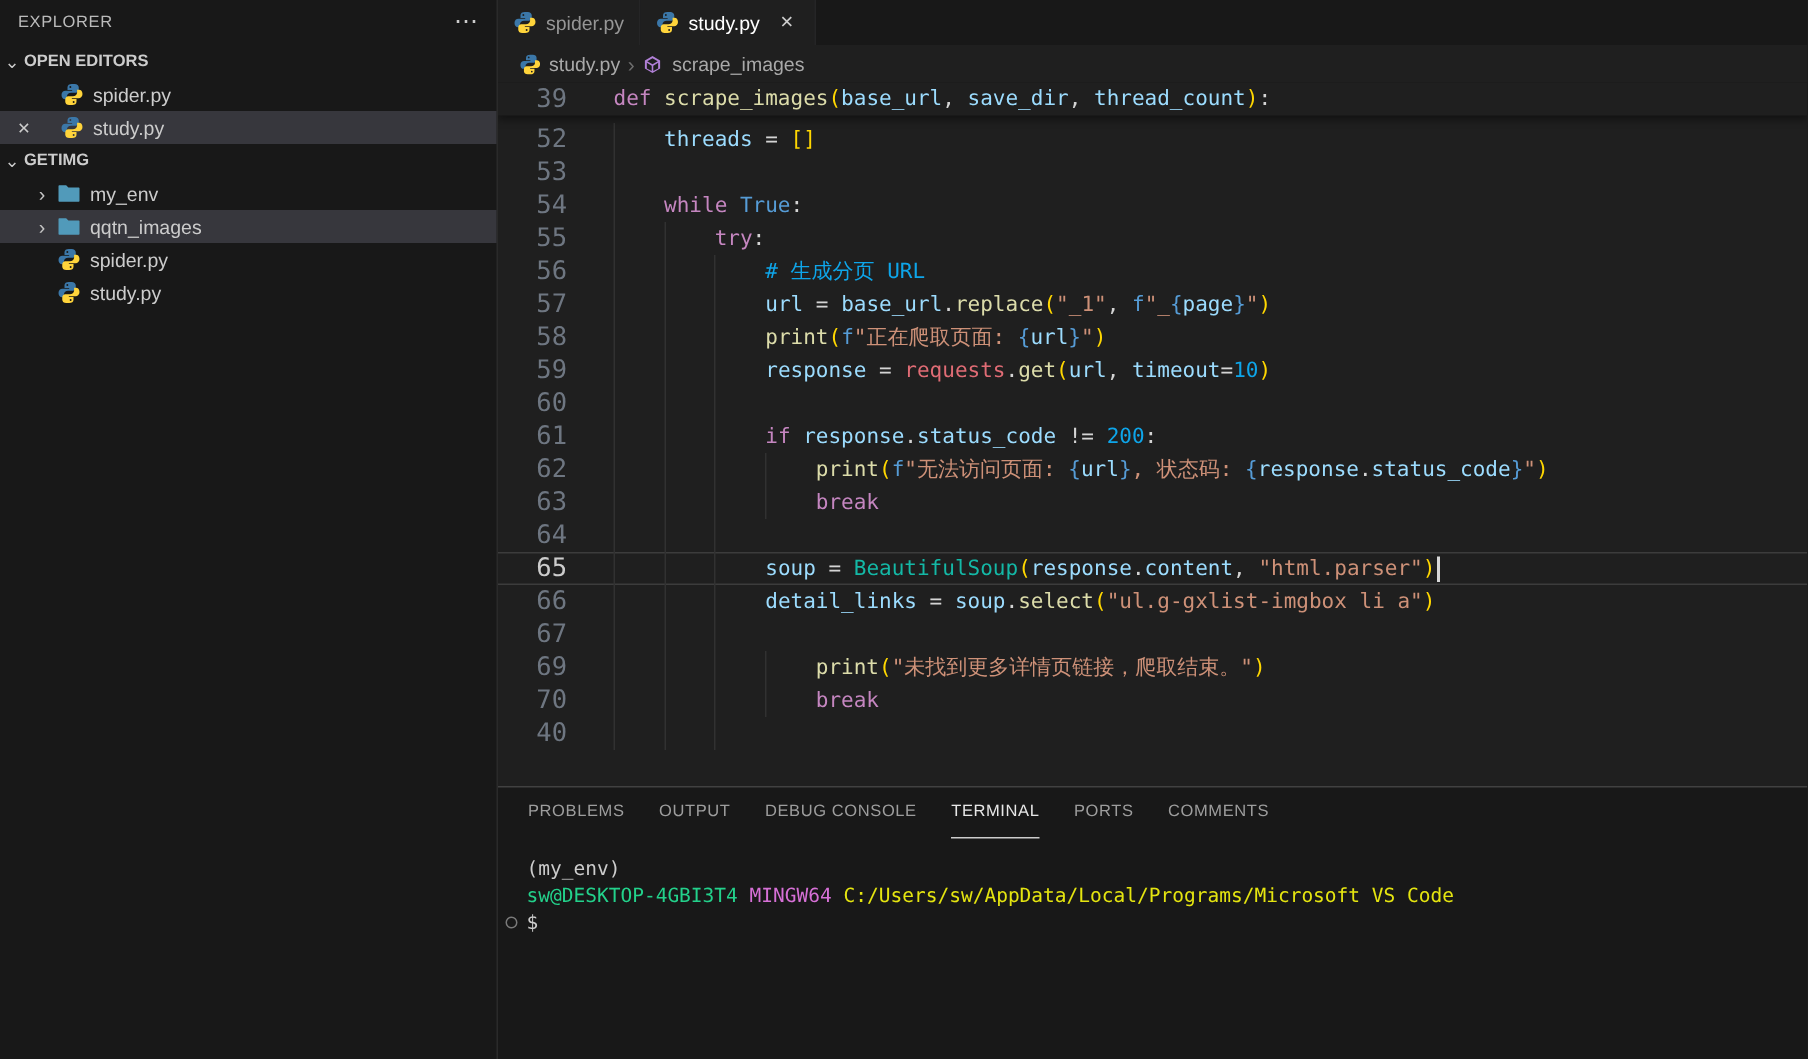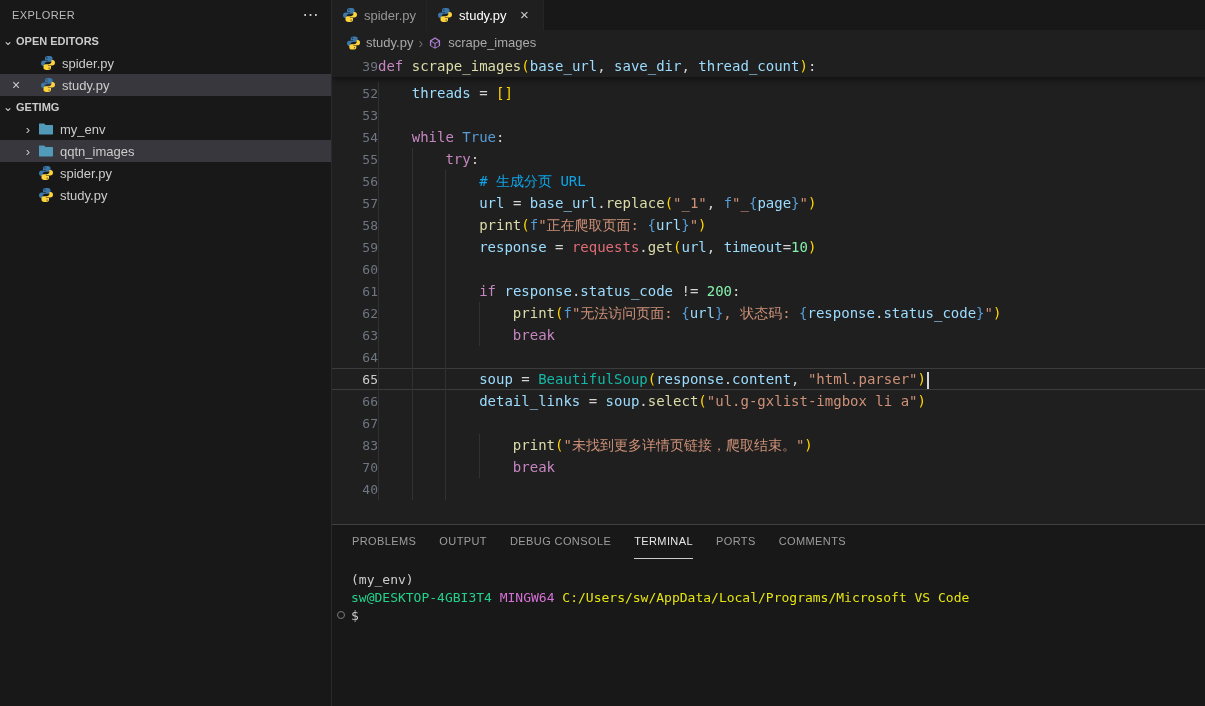--- a/index.html
+++ b/index.html
@@ -31,27 +31,27 @@
   .tab .tab-close{margin-left:10px;color:#cccccc;font-size:15px;line-height:10px;width:16px;text-align:center;border-radius:3px}
   .breadcrumb{height:25px;display:flex;align-items:center;padding-left:14px;font-size:13px;color:#a9a9a9;background:#1f1f1f;flex-shrink:0}
   .breadcrumb .ficon{width:15px;height:15px;margin-right:5px;display:inline-flex;align-items:center}
   .breadcrumb .sep{margin:0 5px;color:#6e6e6e;font-size:14px}
 
   
   .editor{flex:1;position:relative;overflow:hidden;font-family:"DejaVu Sans Mono",monospace;font-size:14px}
   .sticky{background:#1f1f1f;box-shadow:0 3px 5px rgba(0,0,0,.4);position:relative;z-index:3;margin-bottom:5px}
   .code-line{height:22px;display:flex;align-items:center;position:relative}
   .code-line.current{box-shadow:inset 0 1px 0 #3c3c3c, inset 0 -1px 0 #3c3c3c}
-  .line-num{width:46px;text-align:right;color:#6e7681;font-size:13px;flex-shrink:0;cursor:pointer}
+  .line-num{width:46px;text-align:right;color:#6e7681;font-size:17px;flex-shrink:0;cursor:pointer}
   .code-line.current .line-num{color:#cccccc}
-  .line-code{white-space:pre;position:relative;height:22px;line-height:22px;color:#cccccc;flex:1;cursor:text}
+  .line-code{margin-left:31px;white-space:pre;position:relative;height:22px;line-height:22px;color:#cccccc;flex:1;cursor:text}
   .guide{position:absolute;top:0;bottom:0;width:1px;background:#313131}
   .cursor{display:inline-block;width:2px;height:17px;background:#d7d7d7;vertical-align:middle;margin-left:1px}
   .tk-k{color:#c586c0}.tk-f{color:#dcdcaa}.tk-v{color:#9cdcfe}.tk-s{color:#ce9178}
-  .tk-c{color:#0ea5e9}.tk-n{color:#86efac}.tk-t{color:#569cd6}.tk-cl{color:#14b8a6}
+  .tk-c{color:#0ea5e9}.tk-n{color:#0ea5e9}.tk-t{color:#569cd6}.tk-cl{color:#14b8a6}
   .tk-m{color:#e06c75}.tk-p{color:#d4d4d4}.tk-g{color:#ffd700}.tk-fb{color:#569cd6}
 
   
   .panel{height:182px;background:#181818;border-top:1px solid #414141;flex-shrink:0;display:flex;flex-direction:column}
   .panel-tabs{height:34px;display:flex;align-items:stretch;padding-left:20px;flex-shrink:0}
   .panel-tab{display:flex;align-items:center;margin-right:23px;font-size:11px;letter-spacing:.4px;color:#9d9d9d;cursor:pointer;border-bottom:1px solid transparent;padding-bottom:1px}
   .panel-tab.active{color:#e7e7e7;border-bottom-color:#cccccc}
   .terminal{flex:1;font-family:"DejaVu Sans Mono",monospace;font-size:13px;line-height:18px;padding-top:12px;cursor:text}
   .term-line{position:relative;padding-left:19px;white-space:pre}
   .term-circle{position:absolute;left:5px;top:4px;width:8px;height:8px;border:1px solid #7a7a7a;border-radius:50%}
@@ -244,21 +244,21 @@
           </div>
           <div class="code-line">
             <div class="line-num">66</div>
             <div class="line-code"><i class="guide" style="left: 0px;"></i><i class="guide" style="left: 33.6px;"></i><i class="guide" style="left: 67.2px;"></i>            <span class="tk-v">detail_links</span><span class="tk-p"> = </span><span class="tk-v">soup</span><span class="tk-p">.</span><span class="tk-f">select</span><span class="tk-g">(</span><span class="tk-s">"ul.g-gxlist-imgbox li a"</span><span class="tk-g">)</span></div>
           </div>
           <div class="code-line">
             <div class="line-num">67</div>
             <div class="line-code"><i class="guide" style="left: 0px;"></i><i class="guide" style="left: 33.6px;"></i><i class="guide" style="left: 67.2px;"></i></div>
           </div>
           <div class="code-line">
-            <div class="line-num">83</div>
+            <div class="line-num">69</div>
             <div class="line-code"><i class="guide" style="left: 0px;"></i><i class="guide" style="left: 33.6px;"></i><i class="guide" style="left: 67.2px;"></i><i class="guide" style="left: 100.8px;"></i>                <span class="tk-f">print</span><span class="tk-g">(</span><span class="tk-s">"未找到更多详情页链接，爬取结束。"</span><span class="tk-g">)</span></div>
           </div>
           <div class="code-line">
             <div class="line-num">70</div>
             <div class="line-code"><i class="guide" style="left: 0px;"></i><i class="guide" style="left: 33.6px;"></i><i class="guide" style="left: 67.2px;"></i><i class="guide" style="left: 100.8px;"></i>                <span class="tk-k">break</span></div>
           </div>
           <div class="code-line">
             <div class="line-num">40</div>
             <div class="line-code"><i class="guide" style="left: 0px;"></i><i class="guide" style="left: 33.6px;"></i><i class="guide" style="left: 67.2px;"></i></div>
           </div>

